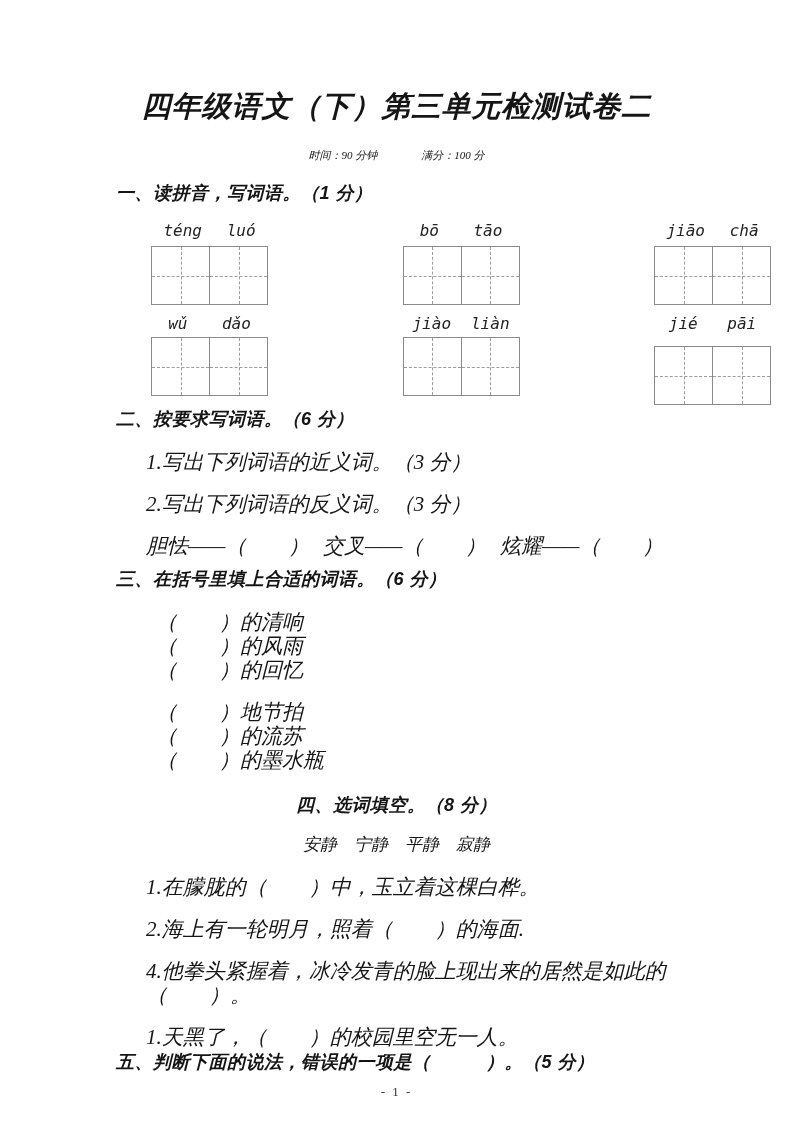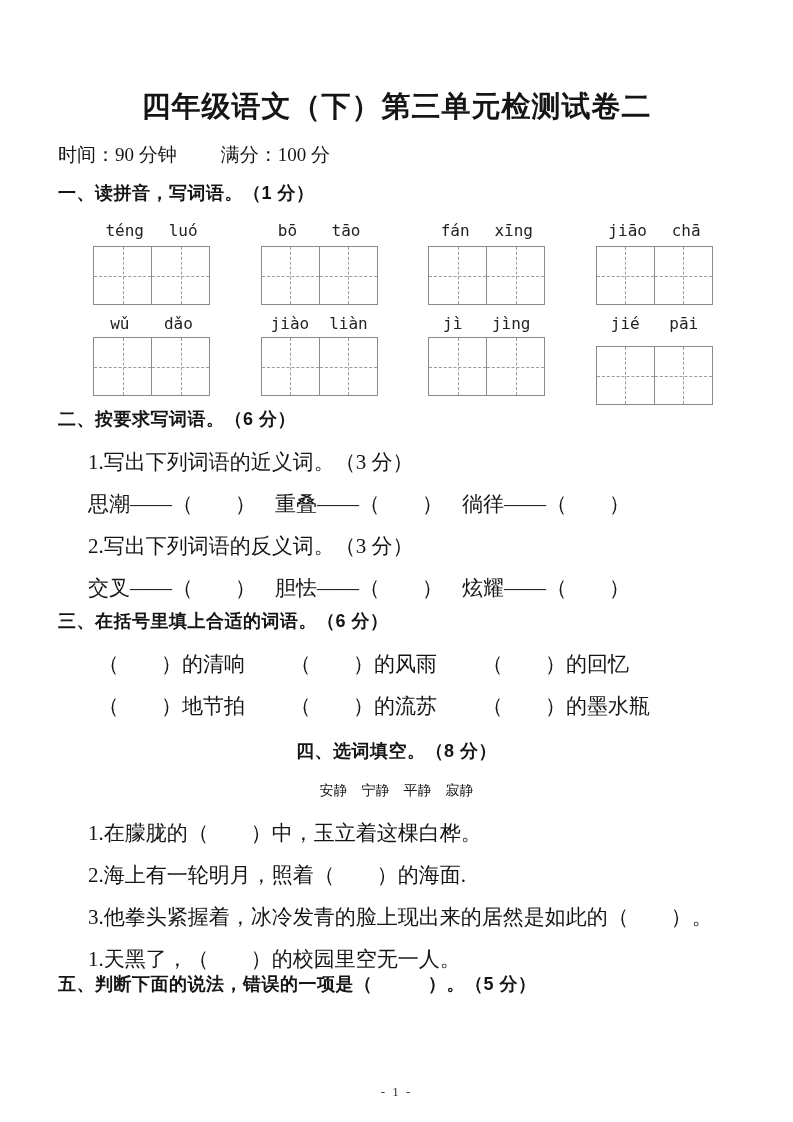--- a/index.html
+++ b/index.html
@@ -5,33 +5,34 @@
   html,body{margin:0;padding:0;background:#e8e8e8;}
   .page{
     position:relative;
     width:793px;height:1122px;
     margin:0 auto;
     background:#ffffff;
     overflow:hidden;
     font-family:"Liberation Serif", serif;
     color:#151515;
   }
-  .content{padding:0 58px;}
+  .content{padding:0 116px;font-style:italic;}
   .title{
     margin-top:86px;
     text-align:center;
     font-size:29px;
     line-height:40px;
     font-weight:bold;
     letter-spacing:1px;
     font-family:"Liberation Serif", serif;
   }
   .subtitle{
     margin-top:18px;
-    font-size:19px;
+    text-align:center;
+    font-size:11px;
     line-height:22px;
   }
   .subtitle .gap{display:inline-block;width:44px;}
   .sec-heading{
     font-size:18px;
     line-height:26px;
     font-weight:bold;
     font-family:"Liberation Sans", sans-serif;
     letter-spacing:0.5px;
   }
@@ -81,25 +82,25 @@
 
   .bodyline{
     font-size:21px;
     line-height:24px;
     margin-left:30px;
   }
   .mt{margin-top:18px;}
   .triple{display:flex;}
   .triple span{display:inline-block;width:187px;white-space:nowrap;}
   .triple.wide span{width:192px;}
-  .s3line{margin-left:40px;}
+  .s3line{margin-left:40px;flex-direction:column;}
   .bank{
     margin-top:15px;
     text-align:center;
-    font-size:14px;
+    font-size:17px;
     line-height:24px;
   }
   .footer{
     position:absolute;
     left:0;right:0;bottom:22px;
     text-align:center;
     font-size:13px;
     color:#333;
     letter-spacing:2px;
   }
@@ -151,38 +152,20 @@
         <div class="pylabel row2">
           <span>jiào</span>
           <span>liàn</span>
         </div>
         <div class="wgrid row2">
           <div class="wcell"></div>
           <div class="wcell"></div>
         </div>
       </div>
 
-      <div class="pycol">
-        <div class="pylabel">
-          <span>fán</span>
-          <span>xīng</span>
-        </div>
-        <div class="wgrid">
-          <div class="wcell"></div>
-          <div class="wcell"></div>
-        </div>
-        <div class="pylabel row2">
-          <span>jì</span>
-          <span>jìng</span>
-        </div>
-        <div class="wgrid row2">
-          <div class="wcell"></div>
-          <div class="wcell"></div>
-        </div>
-      </div>
 
       <div class="pycol">
         <div class="pylabel">
           <span>jiāo</span>
           <span>chā</span>
         </div>
         <div class="wgrid">
           <div class="wcell"></div>
           <div class="wcell"></div>
         </div>
@@ -193,49 +176,44 @@
         <div class="wgrid row2 drop">
           <div class="wcell"></div>
           <div class="wcell"></div>
         </div>
       </div>
 
     </div>
 
     <div class="sec-heading h2x">二、按要求写词语。（6 分）</div>
     <div class="bodyline mt">1.写出下列词语的近义词。（3 分）</div>
-    <div class="bodyline mt triple">
-      <span>思潮——（　　）</span>
-      <span>重叠——（　　）</span>
-      <span>徜徉——（　　）</span>
-    </div>
     <div class="bodyline mt">2.写出下列词语的反义词。（3 分）</div>
     <div class="bodyline mt triple">
+      <span>胆怯——（　　）</span>
       <span>交叉——（　　）</span>
-      <span>胆怯——（　　）</span>
       <span>炫耀——（　　）</span>
     </div>
 
     <div class="sec-heading h3x">三、在括号里填上合适的词语。（6 分）</div>
     <div class="bodyline mt triple wide s3line">
       <span>（　　）的清响</span>
       <span>（　　）的风雨</span>
       <span>（　　）的回忆</span>
     </div>
     <div class="bodyline mt triple wide s3line">
       <span>（　　）地节拍</span>
       <span>（　　）的流苏</span>
       <span>（　　）的墨水瓶</span>
     </div>
 
     <div class="sec-heading h4x">四、选词填空。（8 分）</div>
     <div class="bank">安静　宁静　平静　寂静</div>
     <div class="bodyline mt">1.在朦胧的（　　）中，玉立着这棵白桦。</div>
     <div class="bodyline mt">2.海上有一轮明月，照着（　　）的海面.</div>
-    <div class="bodyline mt">3.他拳头紧握着，冰冷发青的脸上现出来的居然是如此的（　　）。</div>
+    <div class="bodyline mt">4.他拳头紧握着，冰冷发青的脸上现出来的居然是如此的（　　）。</div>
     <div class="bodyline mt">1.天黑了，（　　）的校园里空无一人。</div>
 
     <div class="sec-heading h5x">五、判断下面的说法，错误的一项是（　　　）。（5 分）</div>
 
   </div>
 
   <div class="footer">- 1 -</div>
 </div>
 
 </body></html>

